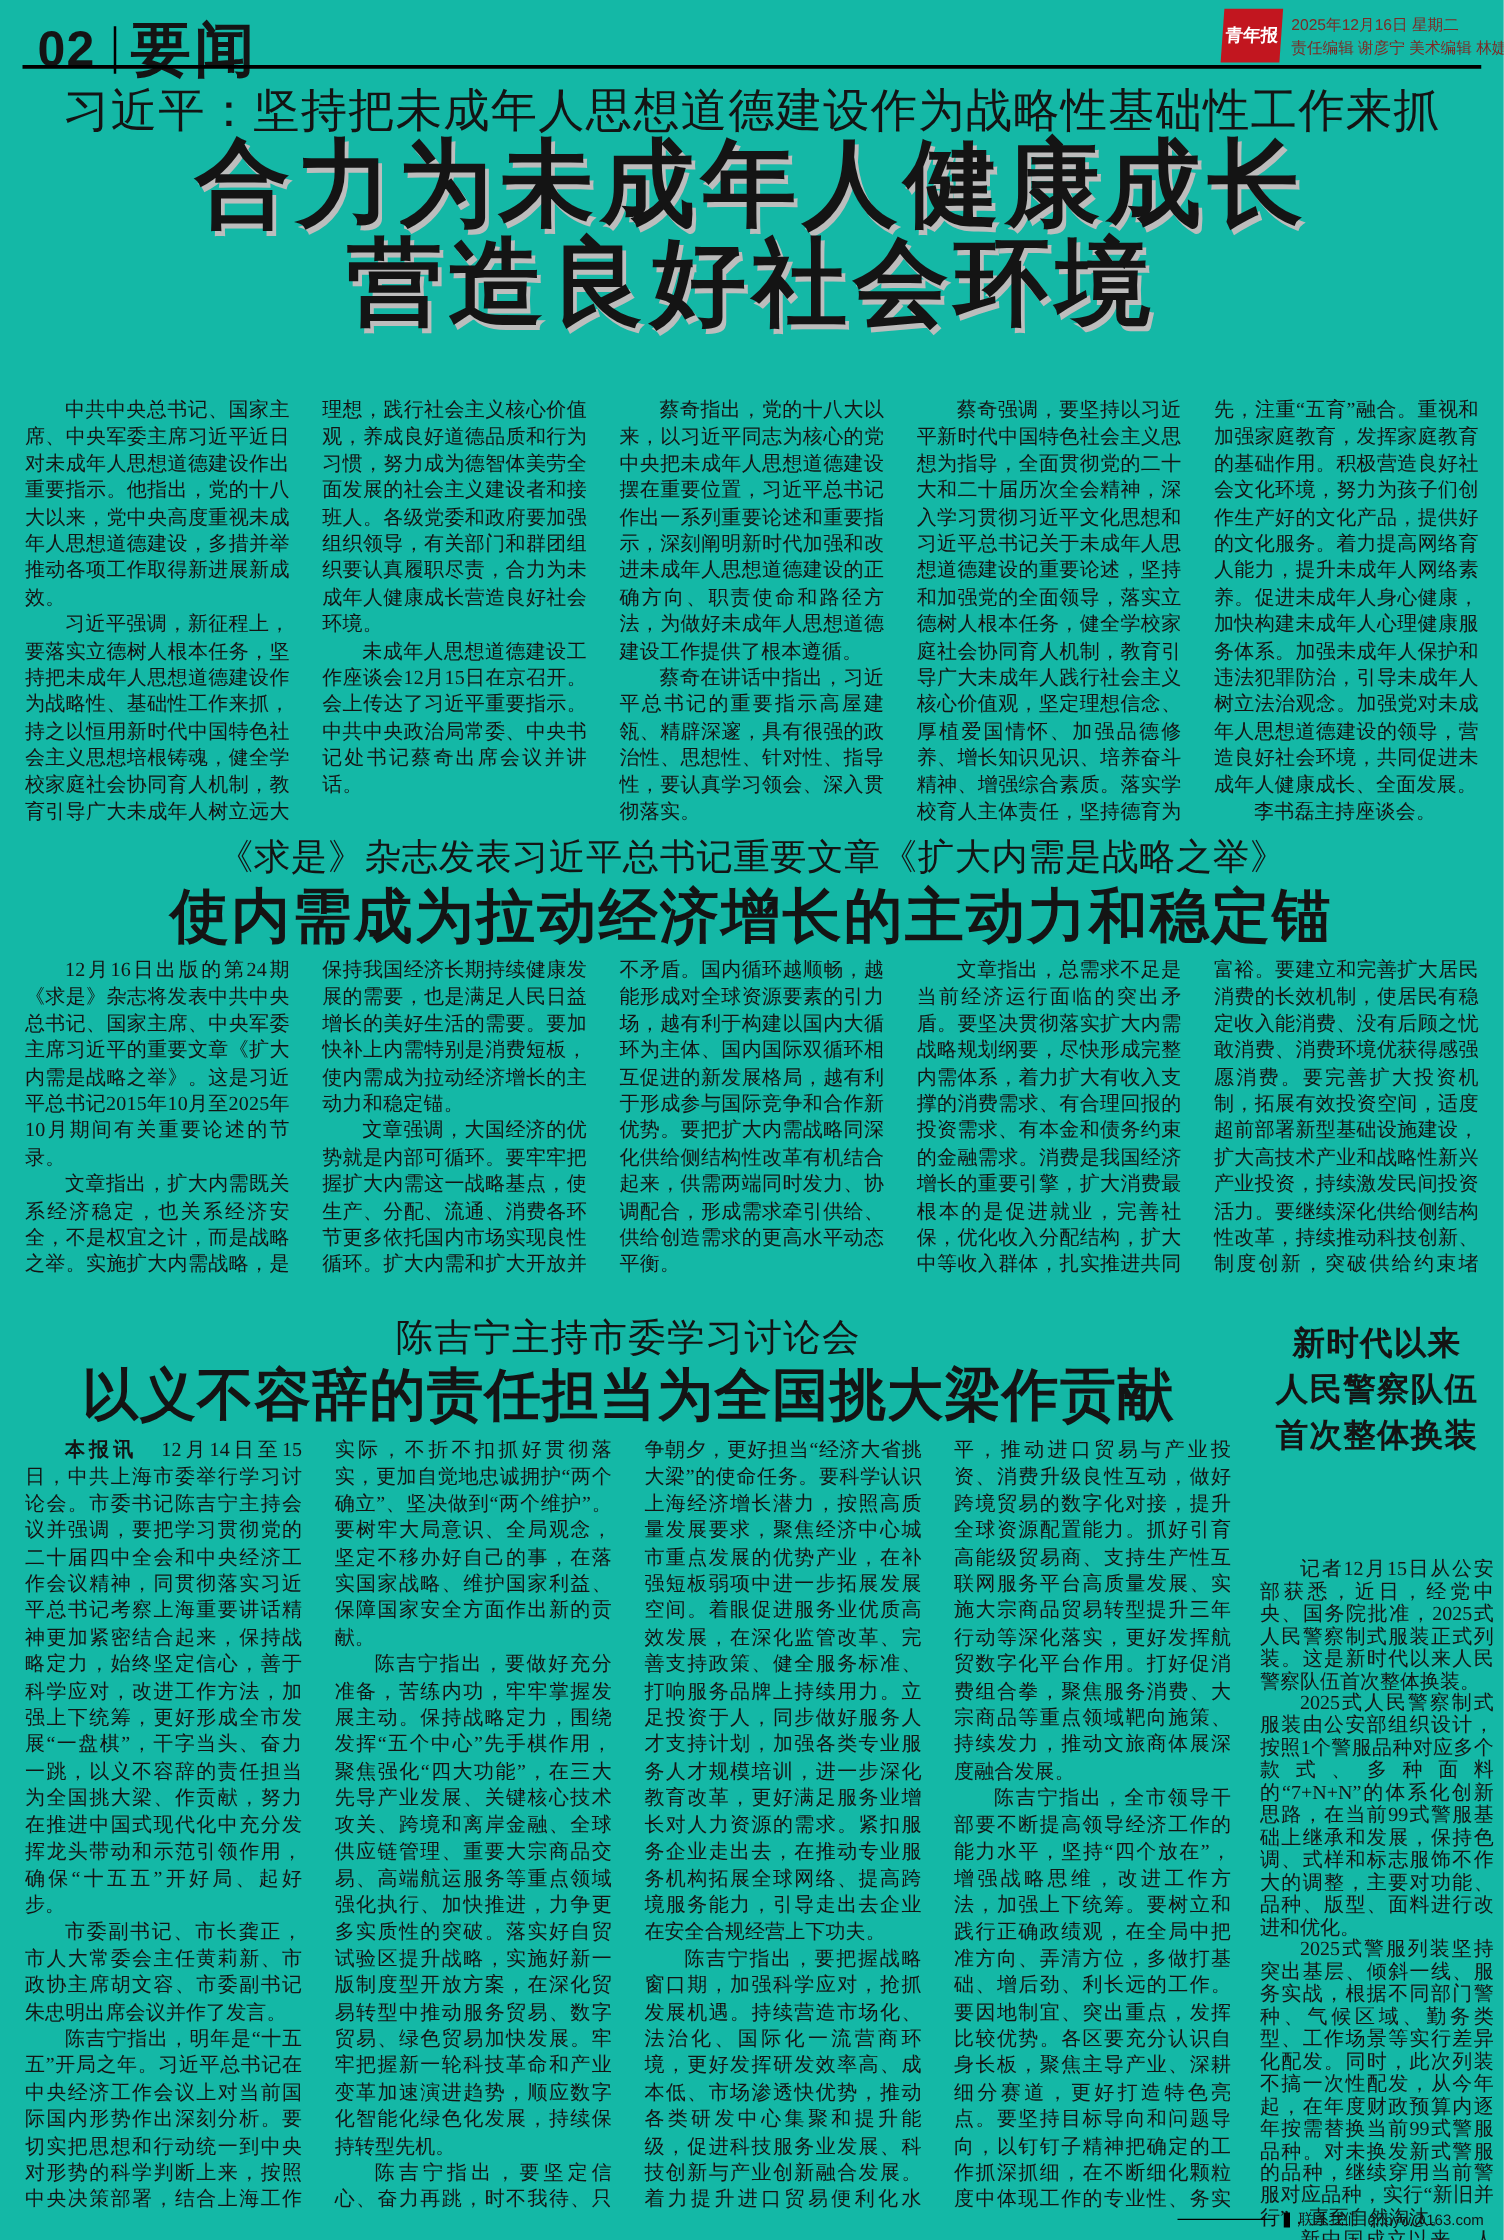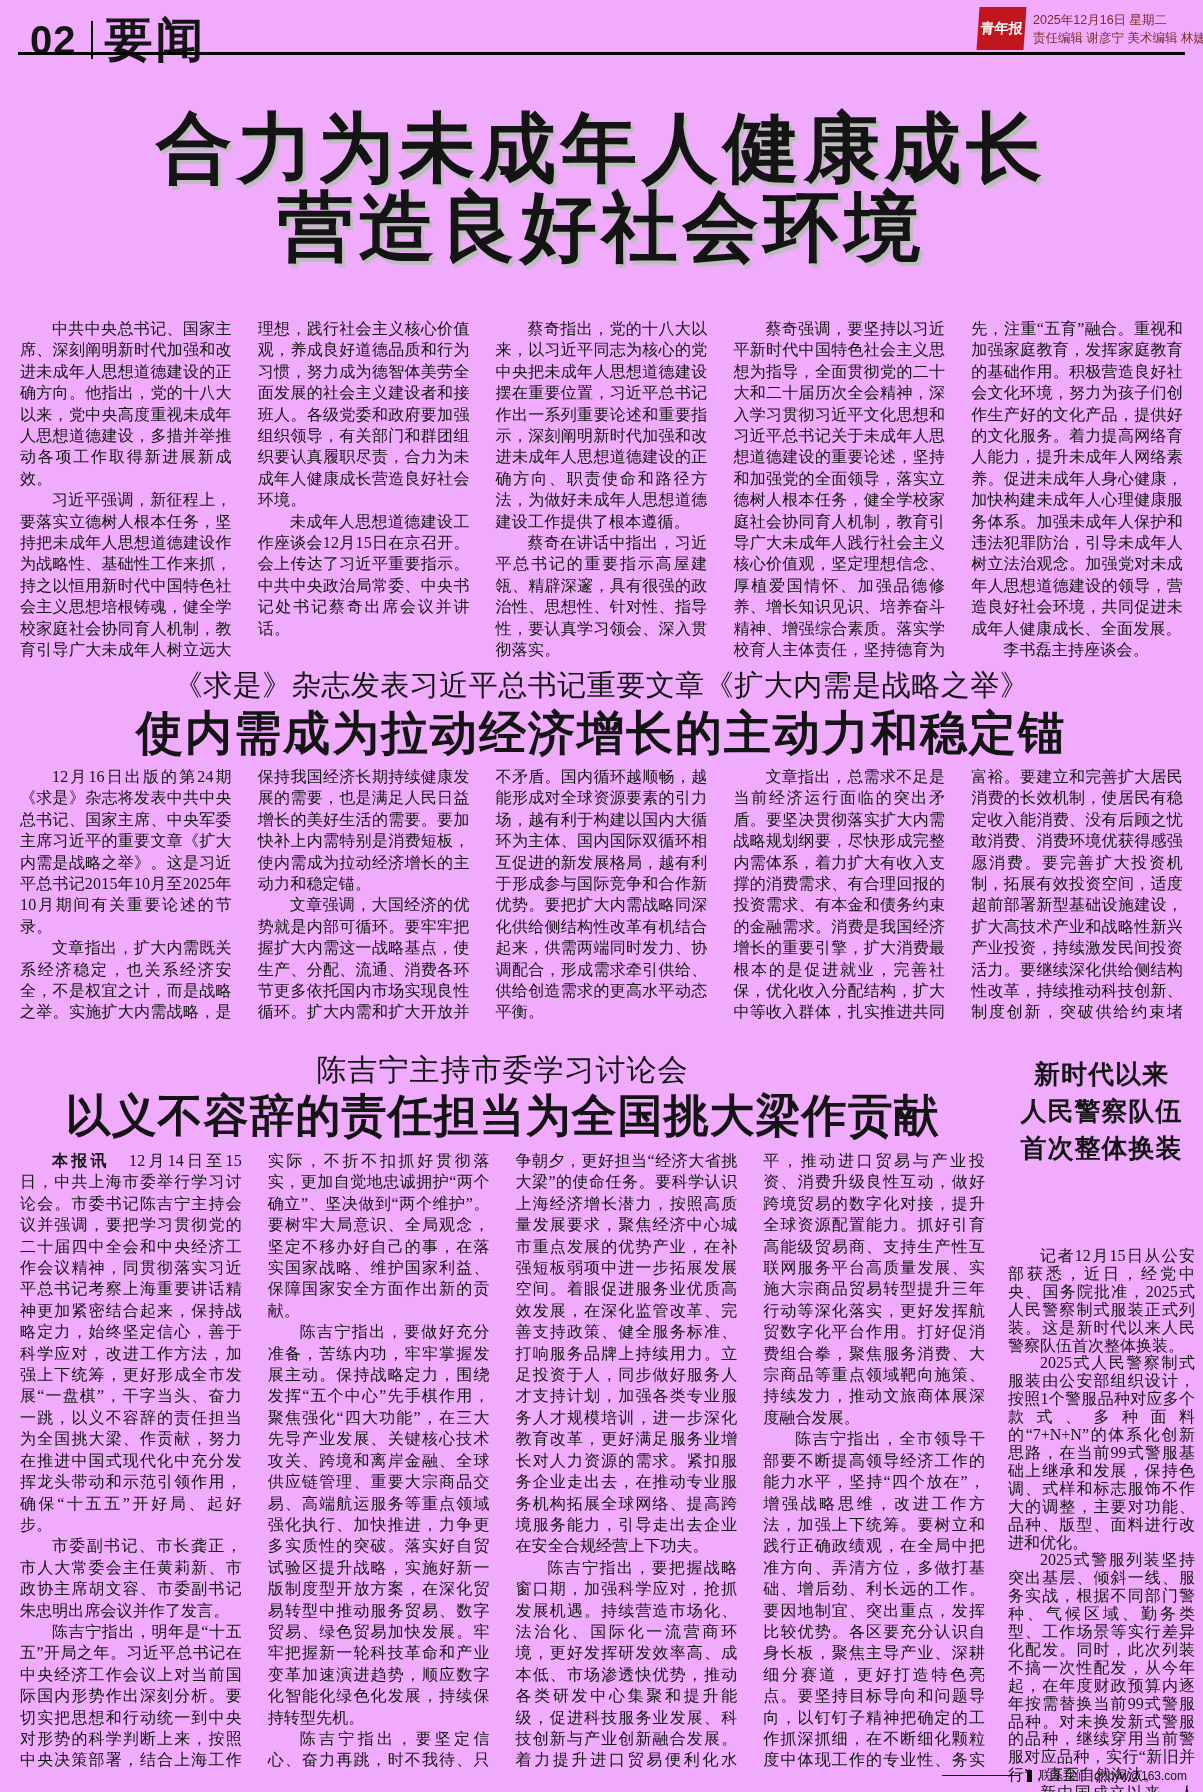--- a/index.html
+++ b/index.html
@@ -1,17 +1,17 @@
 <!DOCTYPE html>
 <html><head>
 <meta charset="utf-8">
 <style>
   html,body{margin:0;padding:0;background:#e8e8e8;}
   .page{
-    position:relative;width:1203px;height:1792px;background:#f0abfc;
+    position:relative;width:1203px;height:1792px;background:#14b8a6;
     margin:0 auto;overflow:hidden;color:#141414;
     font-family:"Liberation Serif","DejaVu Serif",serif;
   }
   
   .hdr{position:absolute;left:30px;top:8px;display:flex;align-items:center;}
   .hdr .num{font-family:"Liberation Sans","DejaVu Sans",sans-serif;font-weight:bold;font-size:40px;letter-spacing:1px;}
   .hdr .vbar{width:2px;height:38px;background:#000;margin:0 12px 0 14px;}
   .hdr .sec{font-family:"Liberation Sans","DejaVu Sans",sans-serif;font-weight:bold;font-size:48px;letter-spacing:3px;}
   .hdr-rule{position:absolute;left:18px;width:1167px;top:52px;height:3px;background:#000;}
   .logo{
@@ -71,26 +71,27 @@
     <span class="vbar"></span>
     <span class="sec">要闻</span>
   </div>
   <div class="logo">青年报</div>
   <div class="mh">
     <div>2025年12月16日 星期二</div>
     <div>责任编辑 谢彦宁  美术编辑 林婕</div>
   </div>
   <div class="hdr-rule"></div>
 
+  <div class="a1-kicker">习近平：坚持把未成年人思想道德建设作为战略性基础性工作来抓</div>
   <div class="a1-headline">
     <div>合力为未成年人健康成长</div>
     <div>营造良好社会环境</div>
   </div>
   <div class="cols a1-body">
-      <p>中共中央总书记、国家主席、深刻阐明新时代加强和改进未成年人思想道德建设的正确方向。他指出，党的十八大以来，党中央高度重视未成年人思想道德建设，多措并举推动各项工作取得新进展新成效。</p>
+      <p>中共中央总书记、国家主席、中央军委主席习近平近日对未成年人思想道德建设作出重要指示。他指出，党的十八大以来，党中央高度重视未成年人思想道德建设，多措并举推动各项工作取得新进展新成效。</p>
       <p>习近平强调，新征程上，要落实立德树人根本任务，坚持把未成年人思想道德建设作为战略性、基础性工作来抓，持之以恒用新时代中国特色社会主义思想培根铸魂，健全学校家庭社会协同育人机制，教育引导广大未成年人树立远大理想，践行社会主义核心价值观，养成良好道德品质和行为习惯，努力成为德智体美劳全面发展的社会主义建设者和接班人。各级党委和政府要加强组织领导，有关部门和群团组织要认真履职尽责，合力为未成年人健康成长营造良好社会环境。</p>
       <p>未成年人思想道德建设工作座谈会12月15日在京召开。会上传达了习近平重要指示。中共中央政治局常委、中央书记处书记蔡奇出席会议并讲话。</p>
       <p>蔡奇指出，党的十八大以来，以习近平同志为核心的党中央把未成年人思想道德建设摆在重要位置，习近平总书记作出一系列重要论述和重要指示，深刻阐明新时代加强和改进未成年人思想道德建设的正确方向、职责使命和路径方法，为做好未成年人思想道德建设工作提供了根本遵循。</p>
       <p>蔡奇在讲话中指出，习近平总书记的重要指示高屋建瓴、精辟深邃，具有很强的政治性、思想性、针对性、指导性，要认真学习领会、深入贯彻落实。</p>
       <p>蔡奇强调，要坚持以习近平新时代中国特色社会主义思想为指导，全面贯彻党的二十大和二十届历次全会精神，深入学习贯彻习近平文化思想和习近平总书记关于未成年人思想道德建设的重要论述，坚持和加强党的全面领导，落实立德树人根本任务，健全学校家庭社会协同育人机制，教育引导广大未成年人践行社会主义核心价值观，坚定理想信念、厚植爱国情怀、加强品德修养、增长知识见识、培养奋斗精神、增强综合素质。落实学校育人主体责任，坚持德育为先，注重“五育”融合。重视和加强家庭教育，发挥家庭教育的基础作用。积极营造良好社会文化环境，努力为孩子们创作生产好的文化产品，提供好的文化服务。着力提高网络育人能力，提升未成年人网络素养。促进未成年人身心健康，加快构建未成年人心理健康服务体系。加强未成年人保护和违法犯罪防治，引导未成年人树立法治观念。加强党对未成年人思想道德建设的领导，营造良好社会环境，共同促进未成年人健康成长、全面发展。</p>
       <p>李书磊主持座谈会。</p>
     </div>
 
   <div class="a2-kicker">《求是》杂志发表习近平总书记重要文章《扩大内需是战略之举》</div>
   <div class="a2-headline">使内需成为拉动经济增长的主动力和稳定锚</div>

